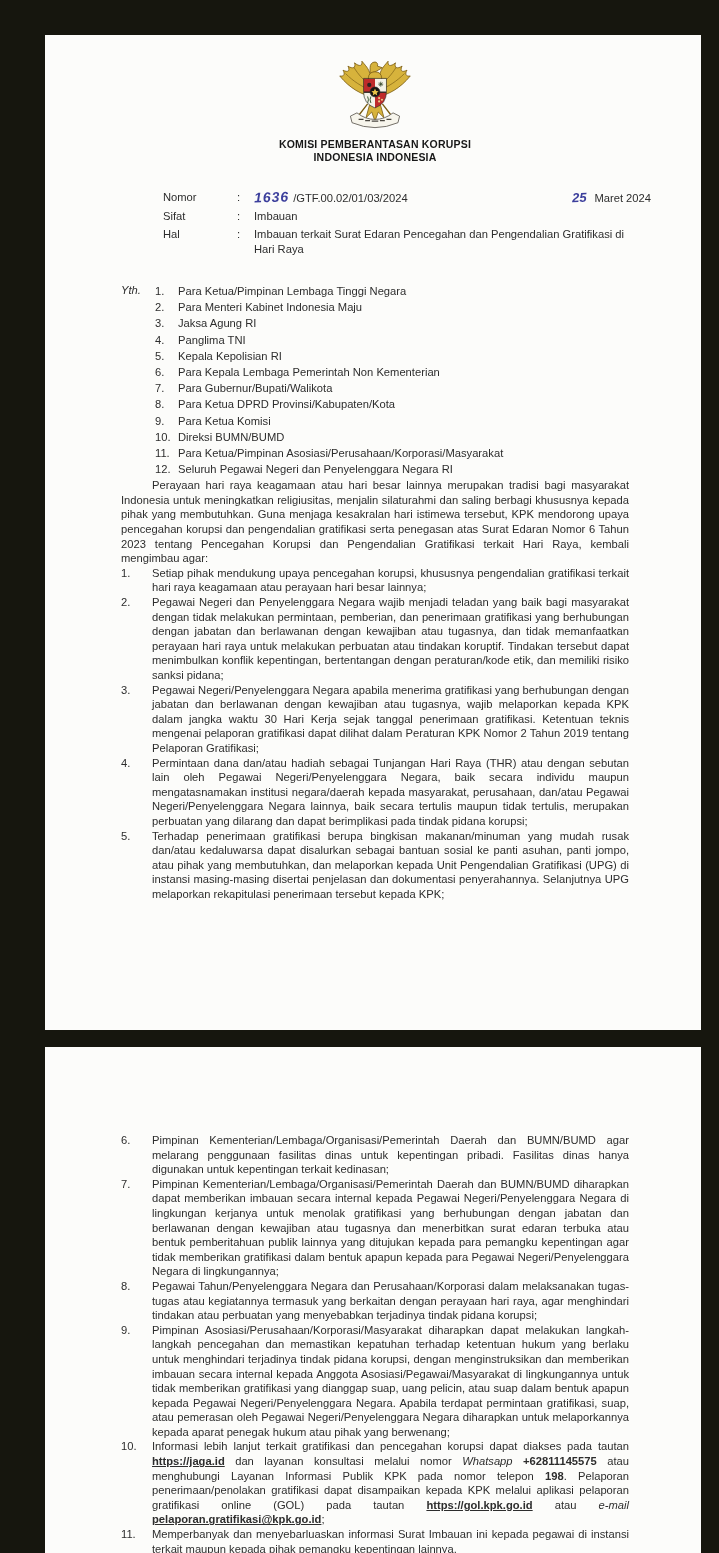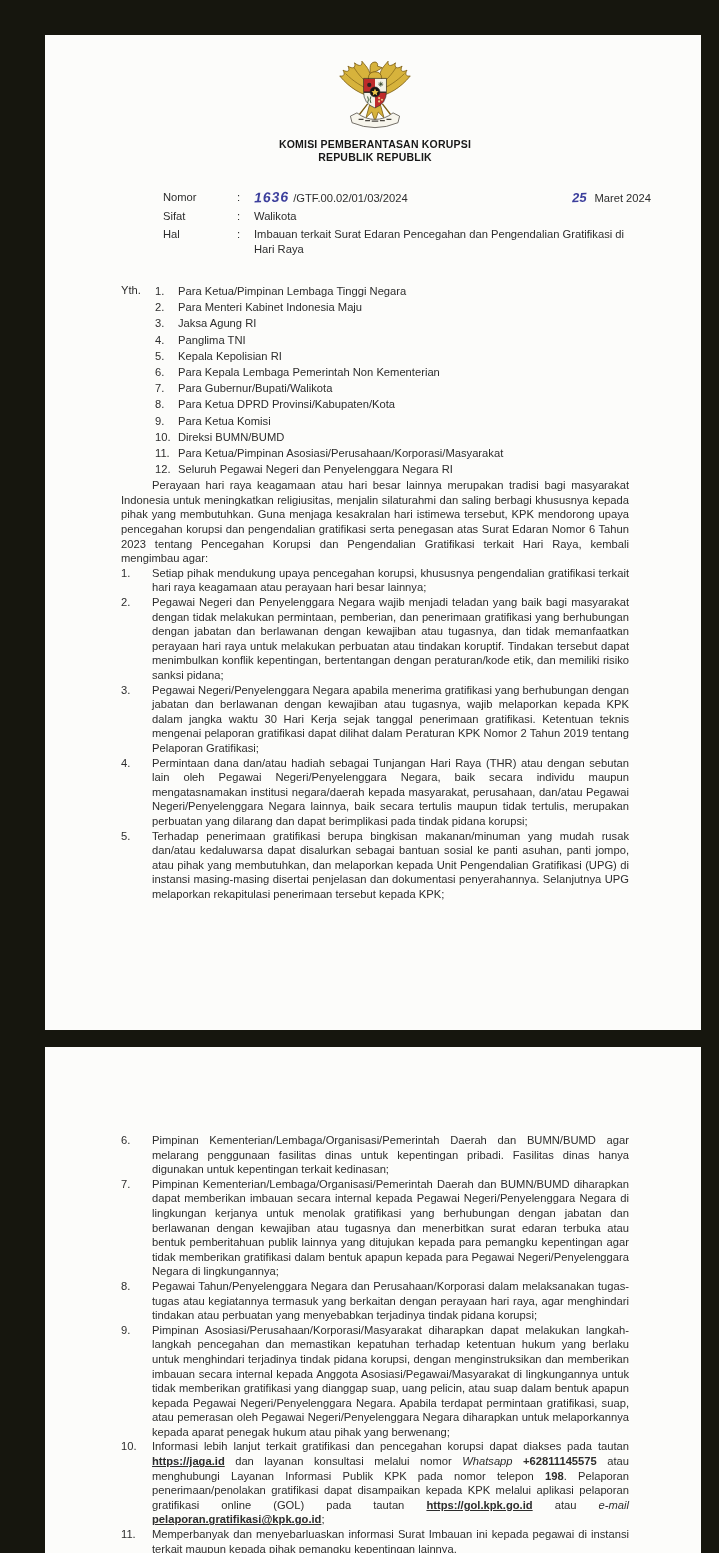--- a/index.html
+++ b/index.html
@@ -30,21 +30,21 @@
   .meta-label{width:74px;flex:0 0 74px;margin-left:42px;}
   .meta-colon{width:17px;flex:0 0 17px;}
   .meta-value{flex:1;max-width:420px;}
   .ink{color:var(--ink,#3c3f9c);font-style:italic;font-weight:bold;display:inline-block;transform:rotate(-2deg);}
   .nomor-hand{font-size:14px;letter-spacing:1px;margin-right:4px;}
   .date-block{position:absolute;top:0;right:-22px;white-space:nowrap;}
   .date-hand{font-size:13px;margin-right:8px;}
 
   
   .recipients{display:flex;margin-top:27px;font-size:11.2px;}
-  .yth-label{width:34px;flex:0 0 34px;}
+  .yth-label{width:34px;flex:0 0 34px;font-style:italic;}
   .r-list{flex:1;}
   .r-item{display:flex;height:16.2px;line-height:14px;align-items:flex-start;}
   .r-num{width:23px;flex:0 0 23px;}
   .r-text{flex:1;}
 
   
   .para{font-size:11.2px;line-height:14.6px;text-align:justify;text-indent:31px;}
   .n-list{font-size:11.2px;line-height:14.6px;}
   .n-item{display:flex;}
   .n-num{width:19px;flex:0 0 19px;}
@@ -97,33 +97,33 @@
           <circle cx="50" cy="42.5" r="6" fill="#171512"></circle>
           <path d="M50 38.4 L51.3 41.3 L54.4 41.6 L52.1 43.7 L52.8 46.7 L50 45.1 L47.2 46.7 L47.9 43.7 L45.6 41.6 L48.7 41.3 Z" fill="#e8c34a" stroke="none"></path>
         </g>
 
         <g>
           <path d="M20 72 L28 68 Q38 76 50 76 Q62 76 72 68 L80 72 L78 80 Q64 86 50 86 Q36 86 22 80 Z" fill="#f7f5ec" stroke="#57524b" stroke-width="1"></path>
           <path d="M30 76 h6 M38 77.5 h6 M46 78 h8 M56 77.5 h6 M64 76 h6" stroke="#4a463f" stroke-width="1.4" fill="none"></path>
         </g>
       </svg>
       <div class="org-name">KOMISI PEMBERANTASAN KORUPSI</div>
-      <div class="org-name" style="margin-top:0">REPUBLIK REPUBLIK</div>
+      <div class="org-name" style="margin-top:0">INDONESIA INDONESIA</div>
     </div>
 
     <div class="meta">
       <div class="meta-row">
         <span class="meta-label">Nomor</span>
         <span class="meta-colon">:</span>
         <span class="meta-value"><span class="ink nomor-hand">1636</span><span>/GTF.00.02/01/03/2024</span></span>
       </div>
       <div class="meta-row">
         <span class="meta-label">Sifat</span>
         <span class="meta-colon">:</span>
-        <span class="meta-value">Walikota</span>
+        <span class="meta-value">Imbauan</span>
       </div>
       <div class="meta-row">
         <span class="meta-label">Hal</span>
         <span class="meta-colon">:</span>
         <span class="meta-value">Imbauan terkait Surat Edaran Pencegahan dan Pengendalian Gratifikasi di Hari Raya</span>
       </div>
       <div class="date-block">
         <span class="ink date-hand">25</span><span>Maret 2024</span>
       </div>
     </div>

